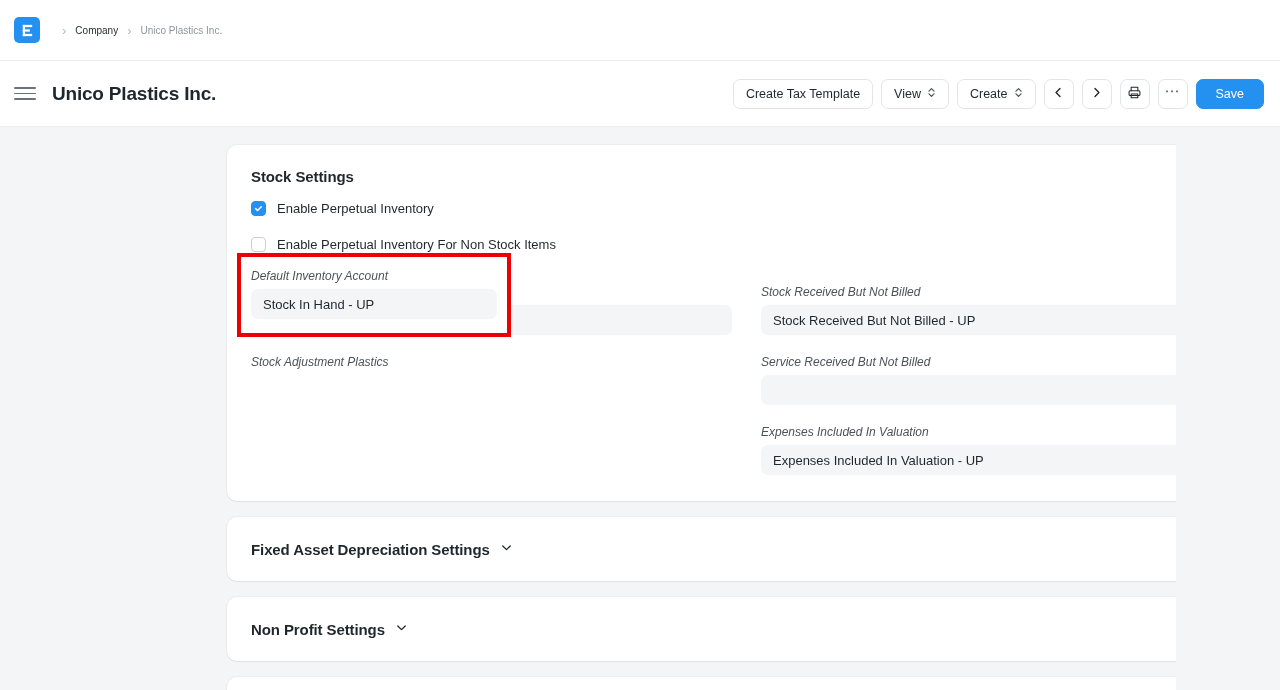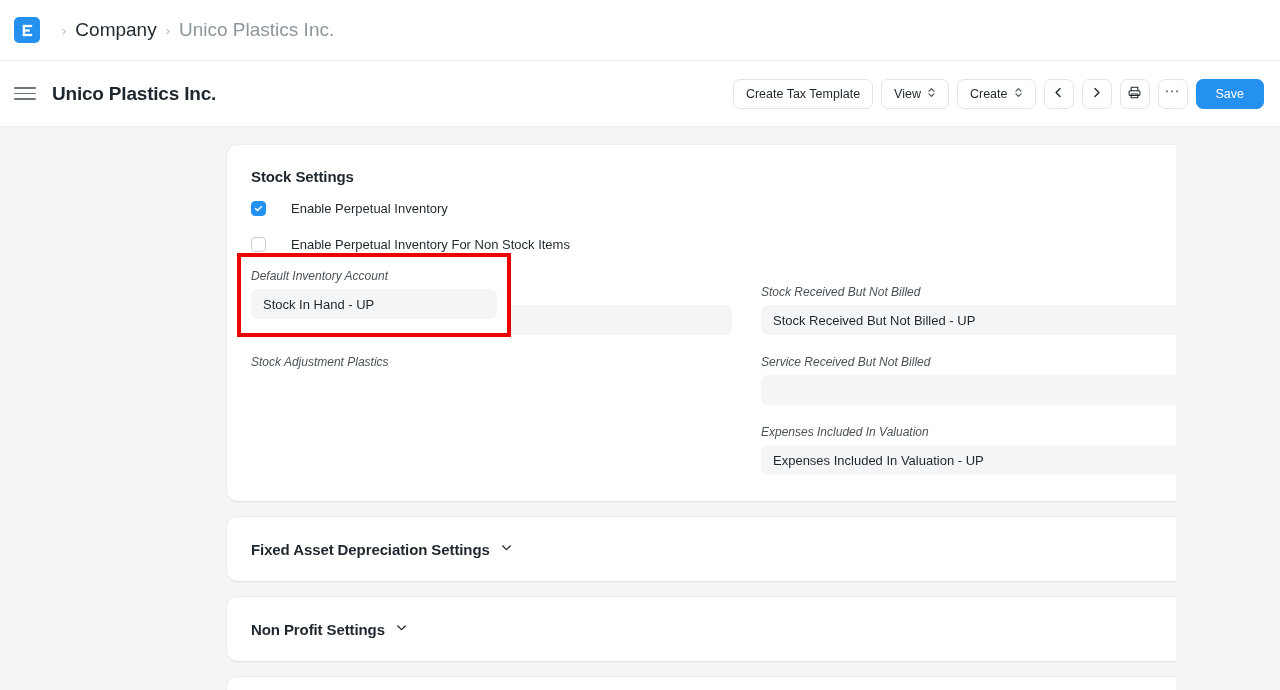--- a/index.html
+++ b/index.html
@@ -27,21 +27,21 @@
     display: flex; align-items: center; justify-content: center;
     flex: 0 0 auto;
   }
   .brand-logo svg { display: block; }
   .breadcrumb { display: flex; align-items: center; margin-left: 13px; }
   .crumb-sep {
     color: #b0b8bf; font-size: 13px;
     margin: 0 9px; line-height: 1; user-select: none;
   }
   .crumb {
-    font-size: 19px; color: #1f272e;
+    font-size: 10px; color: #1f272e;
     text-decoration: none; white-space: nowrap;
   }
   .crumb.muted { color: #8d959d; }
 
   .nav-right {
     margin-left: auto;
     display: flex; align-items: center; gap: 0;
   }
   .search-box {
     width: 272px; height: 32px;
@@ -132,21 +132,21 @@
     border-radius: 10px;
     box-shadow: 0 1px 2px rgba(25,39,52,.06), 0 0 0 1px rgba(25,39,52,.03);
     margin-bottom: 16px;
   }
   .card.stock { padding: 23px 24px 26px 24px; }
   .section-title {
     font-size: 15px; font-weight: bold; color: #1f272e;
     letter-spacing: -.1px;
   }
   .checkbox-row {
-    display: flex; align-items: flex-end; gap: 25px;
+    display: flex; align-items: flex-end; gap: 11px;
     margin-top: 16px;
   }
   .checkbox-row + .checkbox-row { margin-top: 21px; }
   .cbx {
     width: 15px; height: 15px; border-radius: 4px;
     border: 1.4px solid #c8ced3; background: #fff;
     flex: 0 0 auto; cursor: pointer;
     display: flex; align-items: center; justify-content: center;
   }
   .cbx.checked { background: #2490ef; border-color: #2490ef; }

